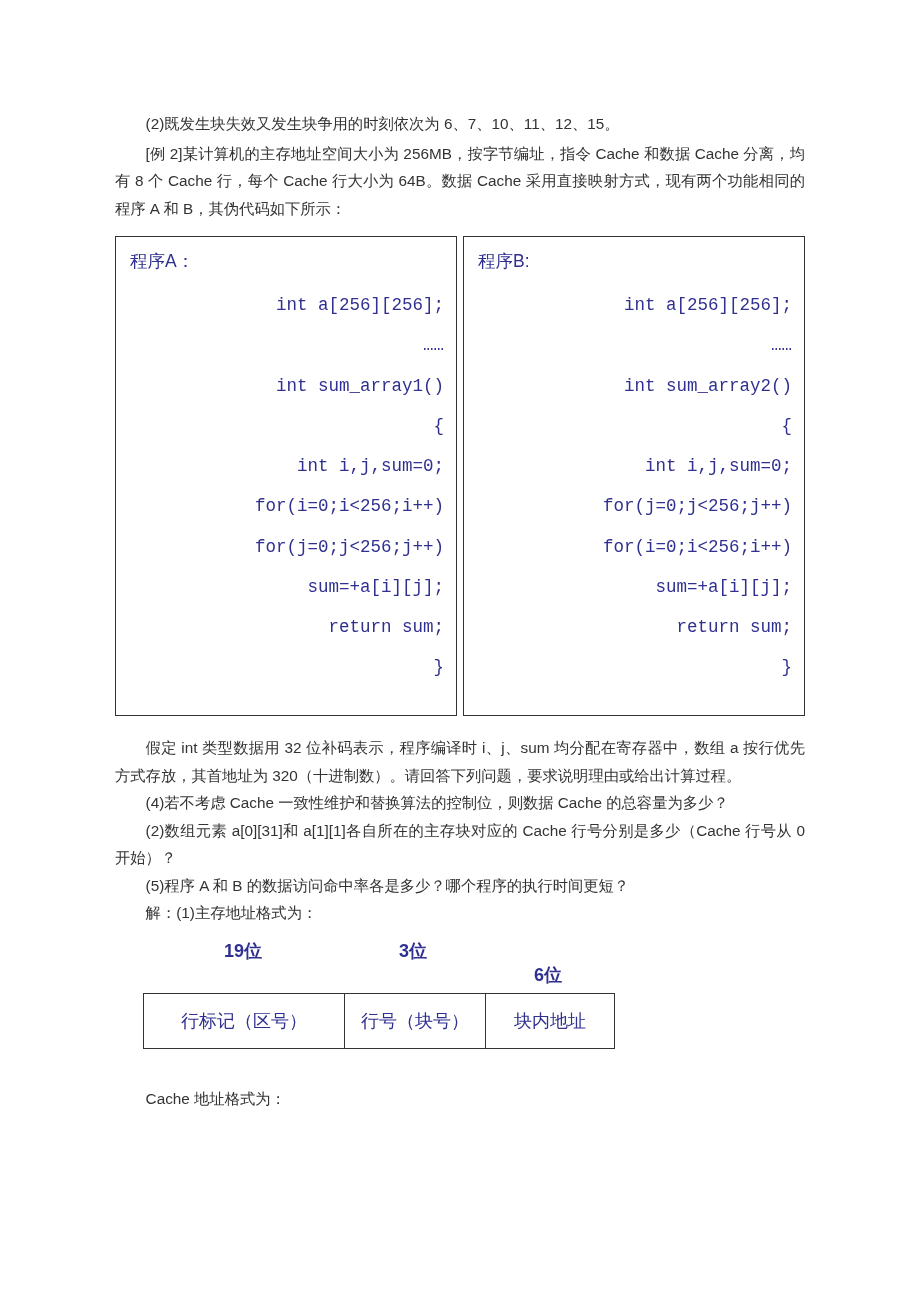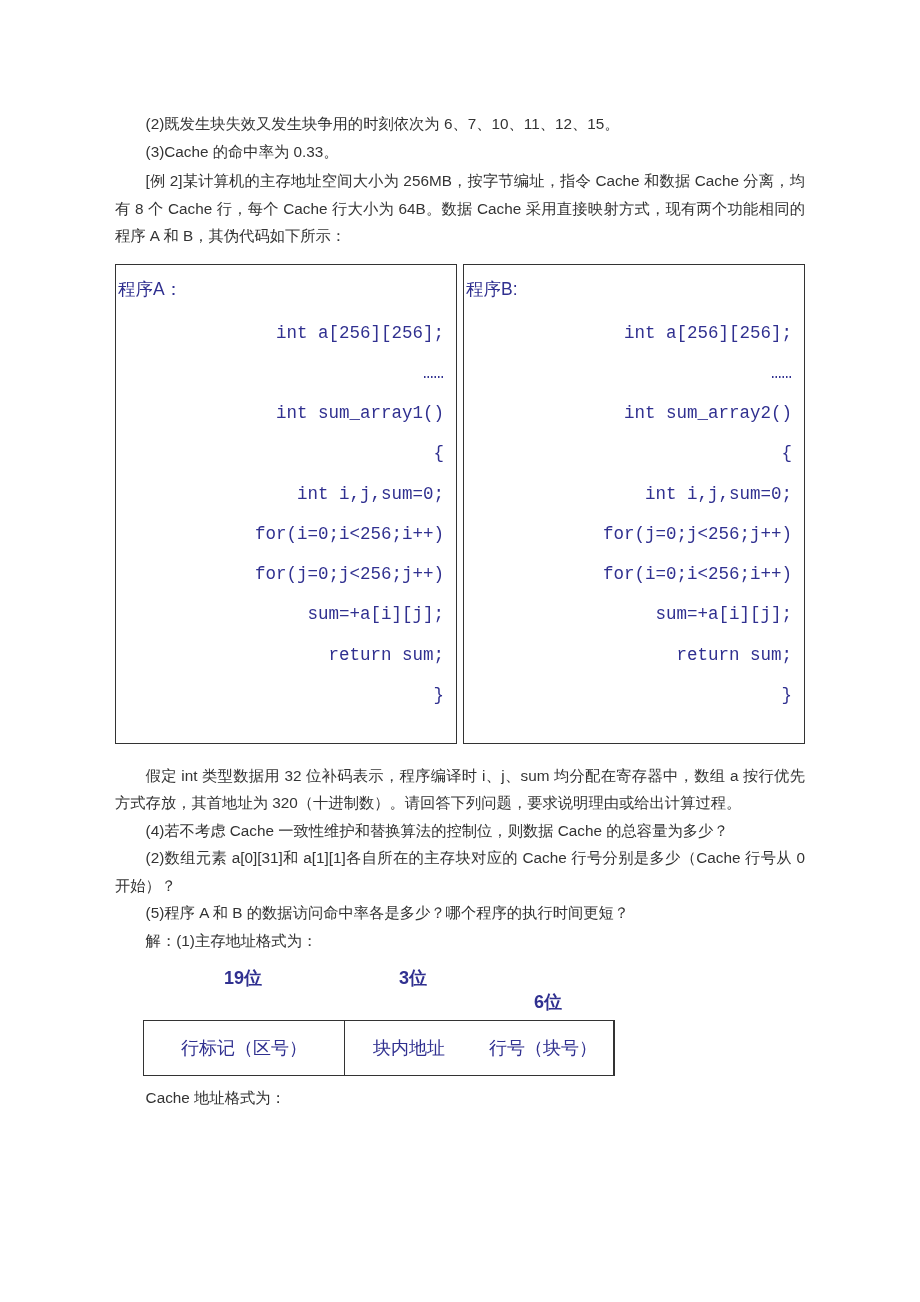--- a/index.html
+++ b/index.html
@@ -24,21 +24,21 @@
     margin: 0;
   }
   .codebox-row {
     display: flex;
     gap: 6px;
     margin: 14px 0 18px 0;
   }
   .codebox {
     flex: 1;
     border: 1.5px solid #333;
-    padding: 10px 12px 14px 0;
+    padding: 10px 12px 14px 12px;
     box-sizing: border-box;
     min-height: 480px;
   }
   .codebox .ctitle {
     font-family: "SimHei", "Microsoft YaHei", sans-serif;
     color: #303090;
     font-size: 17.5px;
     font-weight: 500;
     margin: 2px 0 12px 2px;
   }
@@ -80,21 +80,20 @@
   .w1 { width: 200px; border-right: 1.5px solid #333; }
   .w2 { width: 140px; border-right: 1.5px solid #333; }
   .w3 { flex: 1; }
 </style>
 </head>
 <body>
 
 <div class="page">
 
   <p class="para">(2)既发生块失效又发生块争用的时刻依次为 6、7、10、11、12、15。</p>
-  <p class="para">(3)Cache 的命中率为 0.33。</p>
   <p class="para" style="text-indent:2em; margin-top:2px;">[例 2]某计算机的主存地址空间大小为 256MB，按字节编址，指令 Cache 和数据 Cache 分离，均有 8 个 Cache 行，每个 Cache 行大小为 64B。数据 Cache 采用直接映射方式，现有两个功能相同的程序 A 和 B，其伪代码如下所示：</p>
 
   <div class="codebox-row">
     <div class="codebox">
       <div class="ctitle">程序A：</div>
       <div class="cline">   int a[256][256];</div>
       <div class="cline">   ……</div>
       <div class="cline">   int sum_array1()</div>
       <div class="cline">   {</div>
       <div class="cline">      int i,j,sum=0;</div>
@@ -128,19 +127,19 @@
   <p class="para">解：(1)主存地址格式为：</p>
 
   <div class="addr-header">
     <div style="width:200px;">19位</div>
     <div style="width:140px;">3位</div>
     <div style="flex:1;margin-top:24px;">6位</div>
   </div>
 
   <div class="addr-table">
     <div class="cell w1">行标记（区号）</div>
+    <div class="cell w2">行号（块号）</div>
     <div class="cell w3">块内地址</div>
-    <div class="cell w2">行号（块号）</div>
   </div>
 
-  <p class="para" style="margin-top:8px;">Cache 地址格式为：</p>
+  <p class="para" style="margin-top:36px;">Cache 地址格式为：</p>
 
 </div>
 
 </body></html>

